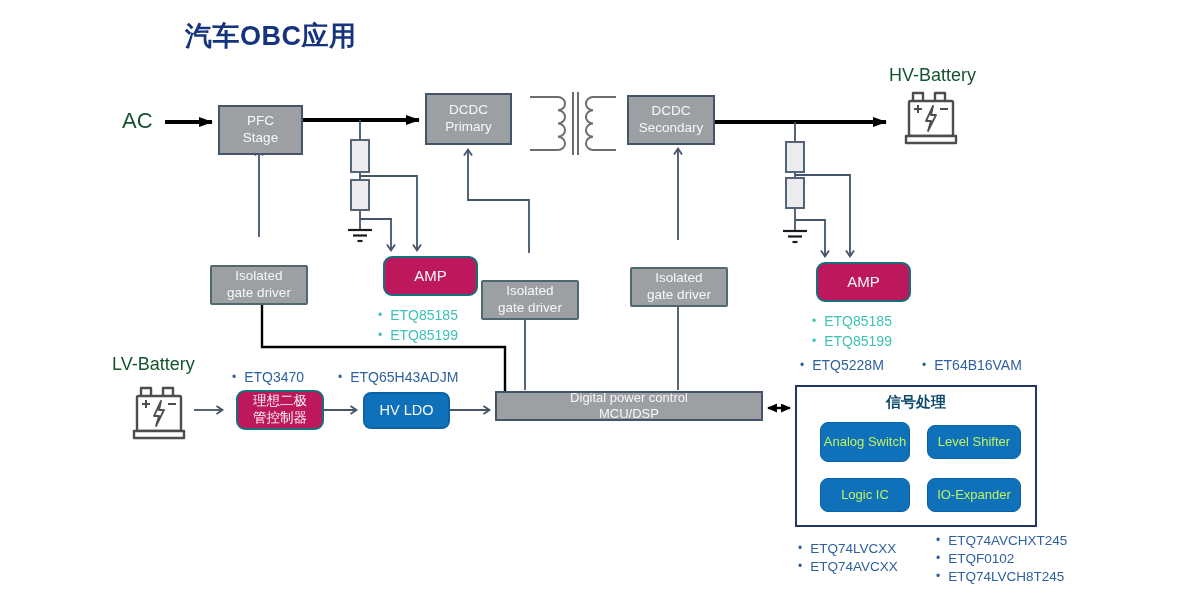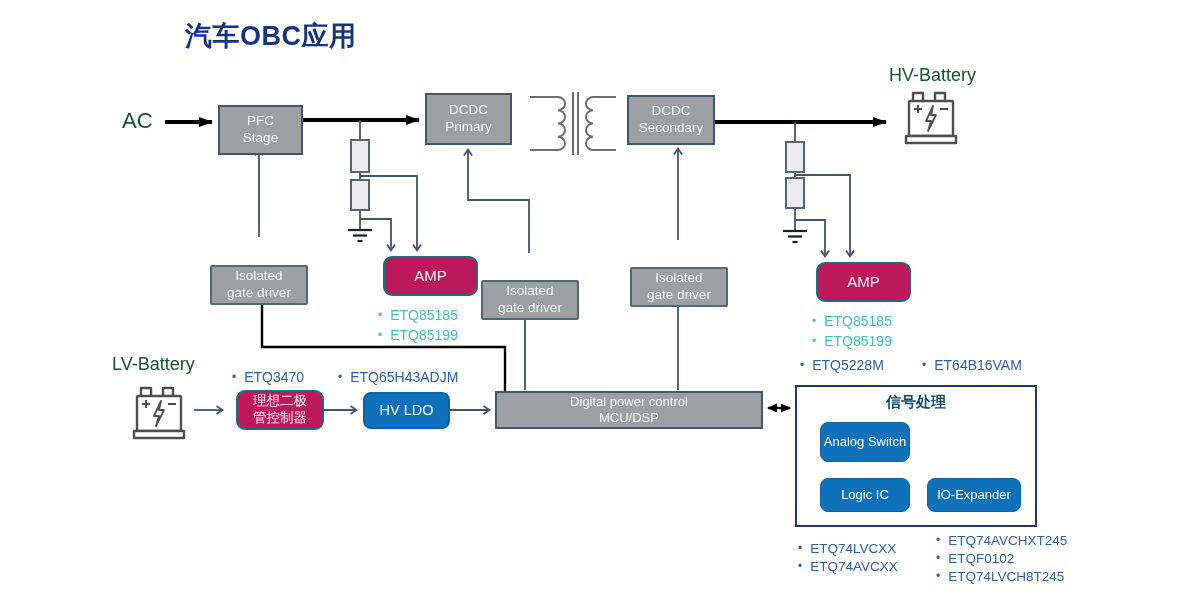--- a/index.html
+++ b/index.html
@@ -17,21 +17,21 @@
   .pitem{white-space:nowrap;}
   .pitem::before{content:"\2022";margin-right:8px;font-size:12px;position:relative;top:-1px;}
   .tealtxt{color:#3cc2b6;font-size:14px;line-height:19px;}
   .bluetxt{color:#2e5f9f;font-size:14px;line-height:19px;}
   .smalltxt{font-size:13.5px;line-height:18px;}
   #sigbox{position:absolute;left:795px;top:385px;width:242px;height:142px;background:#ffffff;
           border:2.5px solid #1f3864;box-sizing:border-box;}
   #sigtitle{position:absolute;left:0;top:6px;width:100%;text-align:center;color:#0c4a6e;
             font-weight:bold;font-size:15px;}
   .sigbtn{position:absolute;display:flex;align-items:center;justify-content:center;text-align:center;
-          background:#0e71ba;border:1.5px solid #0b62a5;border-radius:8px;color:#ffffff;
+          background:#0e71ba;border:1.5px solid #0b62a5;border-radius:8px;color:#bef264;
           font-size:13px;line-height:1.2;box-sizing:border-box;}
   svg{position:absolute;left:0;top:0;}
 </style>
 </head>
 <body>
 
 <div id="stage">
 
   <svg width="1200" height="600" viewBox="0 0 1200 600">
     <defs>
@@ -145,26 +145,27 @@
 gate driver</div>
   <div class="box gray rounded" style="left:630px;top:241px;width:98px;height:40px;">Isolated
 gate driver</div>
 
   <div class="box teal" style="left:375px;top:256px;width:95px;height:40px;font-size:15px;">AMP</div>
   <div class="box teal" style="left:808px;top:262px;width:95px;height:40px;font-size:15px;">AMP</div>
 
   <div class="box teal" style="left:228px;top:390px;width:88px;height:40px;font-size:13.5px;">理想二极
 管控制器</div>
   <div class="box blue" style="left:363px;top:392px;width:87px;height:37px;font-size:14.5px;">HV LDO</div>
-  <div class="box gray" style="left:495px;top:391px;width:268px;height:38px;font-size:13px;">Digital power control
+  <div class="box gray" style="left:495px;top:391px;width:268px;height:30px;font-size:13px;">Digital power control
 MCU/DSP</div>
 
   <div id="sigbox">
     <div id="sigtitle">信号处理</div>
     <div class="sigbtn" style="left:23px;top:35px;width:90px;height:40px;">Analog Switch</div>
+    <div class="sigbtn" style="left:130px;top:38px;width:94px;height:34px;">Level Shifter</div>
     <div class="sigbtn" style="left:130px;top:91px;width:94px;height:34px;">IO-Expander</div>
     <div class="sigbtn" style="left:23px;top:91px;width:90px;height:34px;">Logic IC</div>
   </div>
 
   <div class="plist tealtxt" style="left:378px;top:306px;">
     <div class="pitem">ETQ85185</div>
     <div class="pitem">ETQ85199</div>
   </div>
   <div class="plist tealtxt" style="left:812px;top:312px;">
     <div class="pitem">ETQ85185</div>

